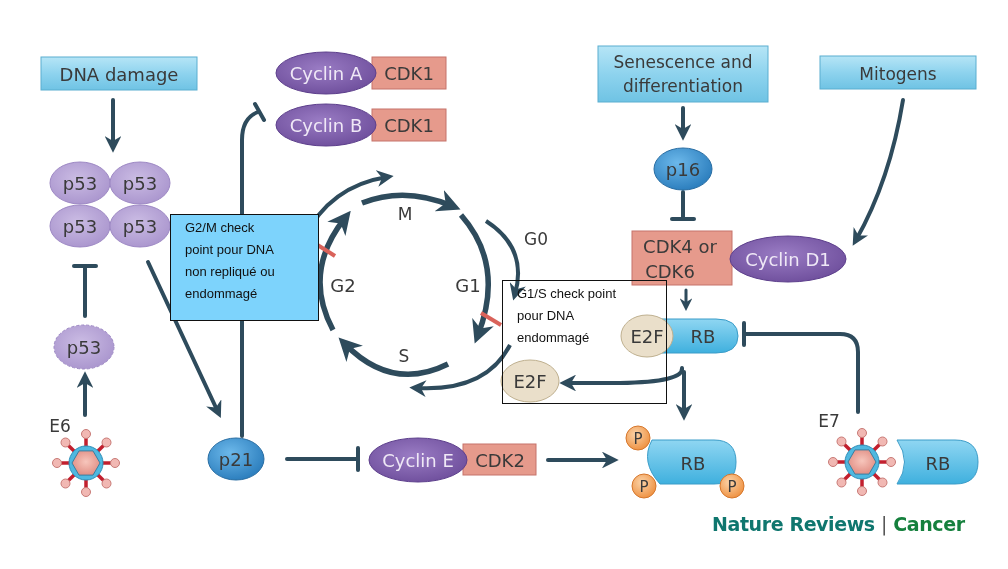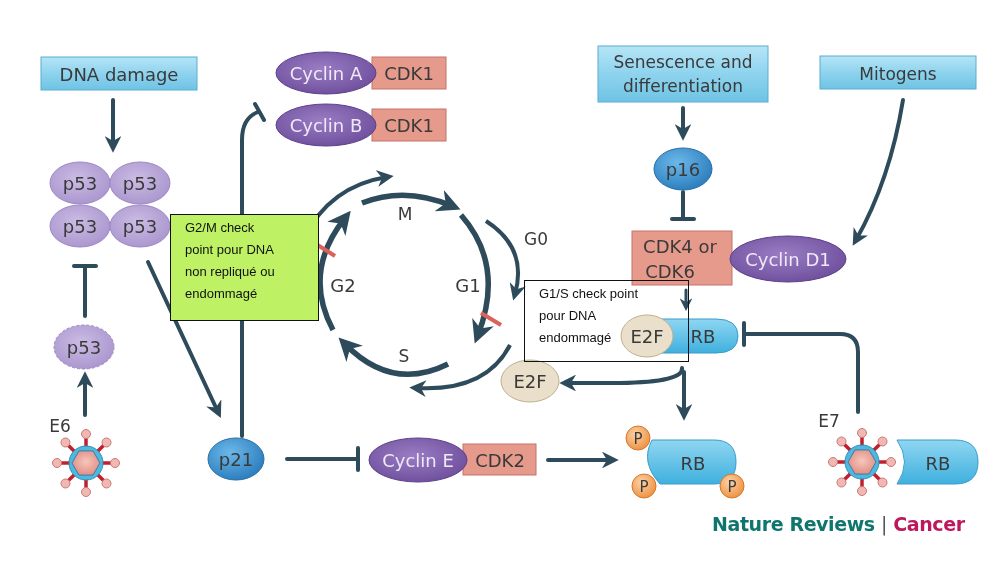--- a/index.html
+++ b/index.html
@@ -1,25 +1,25 @@
 <!DOCTYPE html>
 <html><head>
 <meta charset="utf-8">
 <style>
   html, body { margin:0; padding:0; background:#ffffff; }
   body { width:1008px; height:569px; position:relative; overflow:hidden; font-family:"DejaVu Sans", sans-serif; }
   svg#diagram { position:absolute; left:0; top:0; }
   .lbl { font-family:"DejaVu Sans", sans-serif; fill:#3a3a3a; }
   .lbl-w { font-family:"DejaVu Sans", sans-serif; fill:#efe8f6; }
-  .note { position:absolute; background:#bef264; border:1.5px solid #111; box-sizing:border-box;
+  .note { position:absolute; background:#7dd3fc; border:1.5px solid #111; box-sizing:border-box;
           font-family:"Liberation Sans", sans-serif; font-size:13px; line-height:22px; color:#111; padding:2px 0 0 14px; white-space:pre-line; }
   .footer { position:absolute; left:712px; top:513px; font-family:"DejaVu Sans", sans-serif; font-weight:bold; font-size:19px; letter-spacing:-0.4px; }
   .footer .brand { color:#0f766e; }
   .footer .sep { color:#555; font-weight:normal; }
-  .footer .journal { color:#be185d; }
+  .footer .journal { color:#15803d; }
 </style>
 </head>
 <body>
 
 <svg id="diagram" width="1008" height="569" viewBox="0 0 1008 569">
   <defs>
     <linearGradient id="boxGrad" x1="0" y1="0" x2="0" y2="1">
       <stop offset="0" stop-color="#b6e5f6"></stop>
         <stop offset="0.5" stop-color="#8ed3ee"></stop>
         <stop offset="1" stop-color="#6fc3e4"></stop>
@@ -256,21 +256,21 @@
       <circle cx="732" cy="486" r="12" fill="url(#pGrad)" stroke="#d6772c"></circle>
       <text class="lbl" x="732" y="492" font-size="15" text-anchor="middle">P</text>
     </g>
   </g>
 </svg>
 
 <div class="note" style="left:170px; top:214px; width:149px; height:107px;">G2/M check
 point pour DNA
 non repliqué ou
 endommagé</div>
-<div class="note" style="left:524px; top:280px; width:165px; height:82px; background:transparent;">G1/S check point
+<div class="note" style="left:502px; top:280px; width:165px; height:124px; background:transparent;">G1/S check point
 pour DNA
 endommagé</div>
 
 <div class="footer">
   <span class="brand">Nature Reviews</span>
   <span class="sep">|</span>
   <span class="journal">Cancer</span>
 </div>
 
 </body></html>

